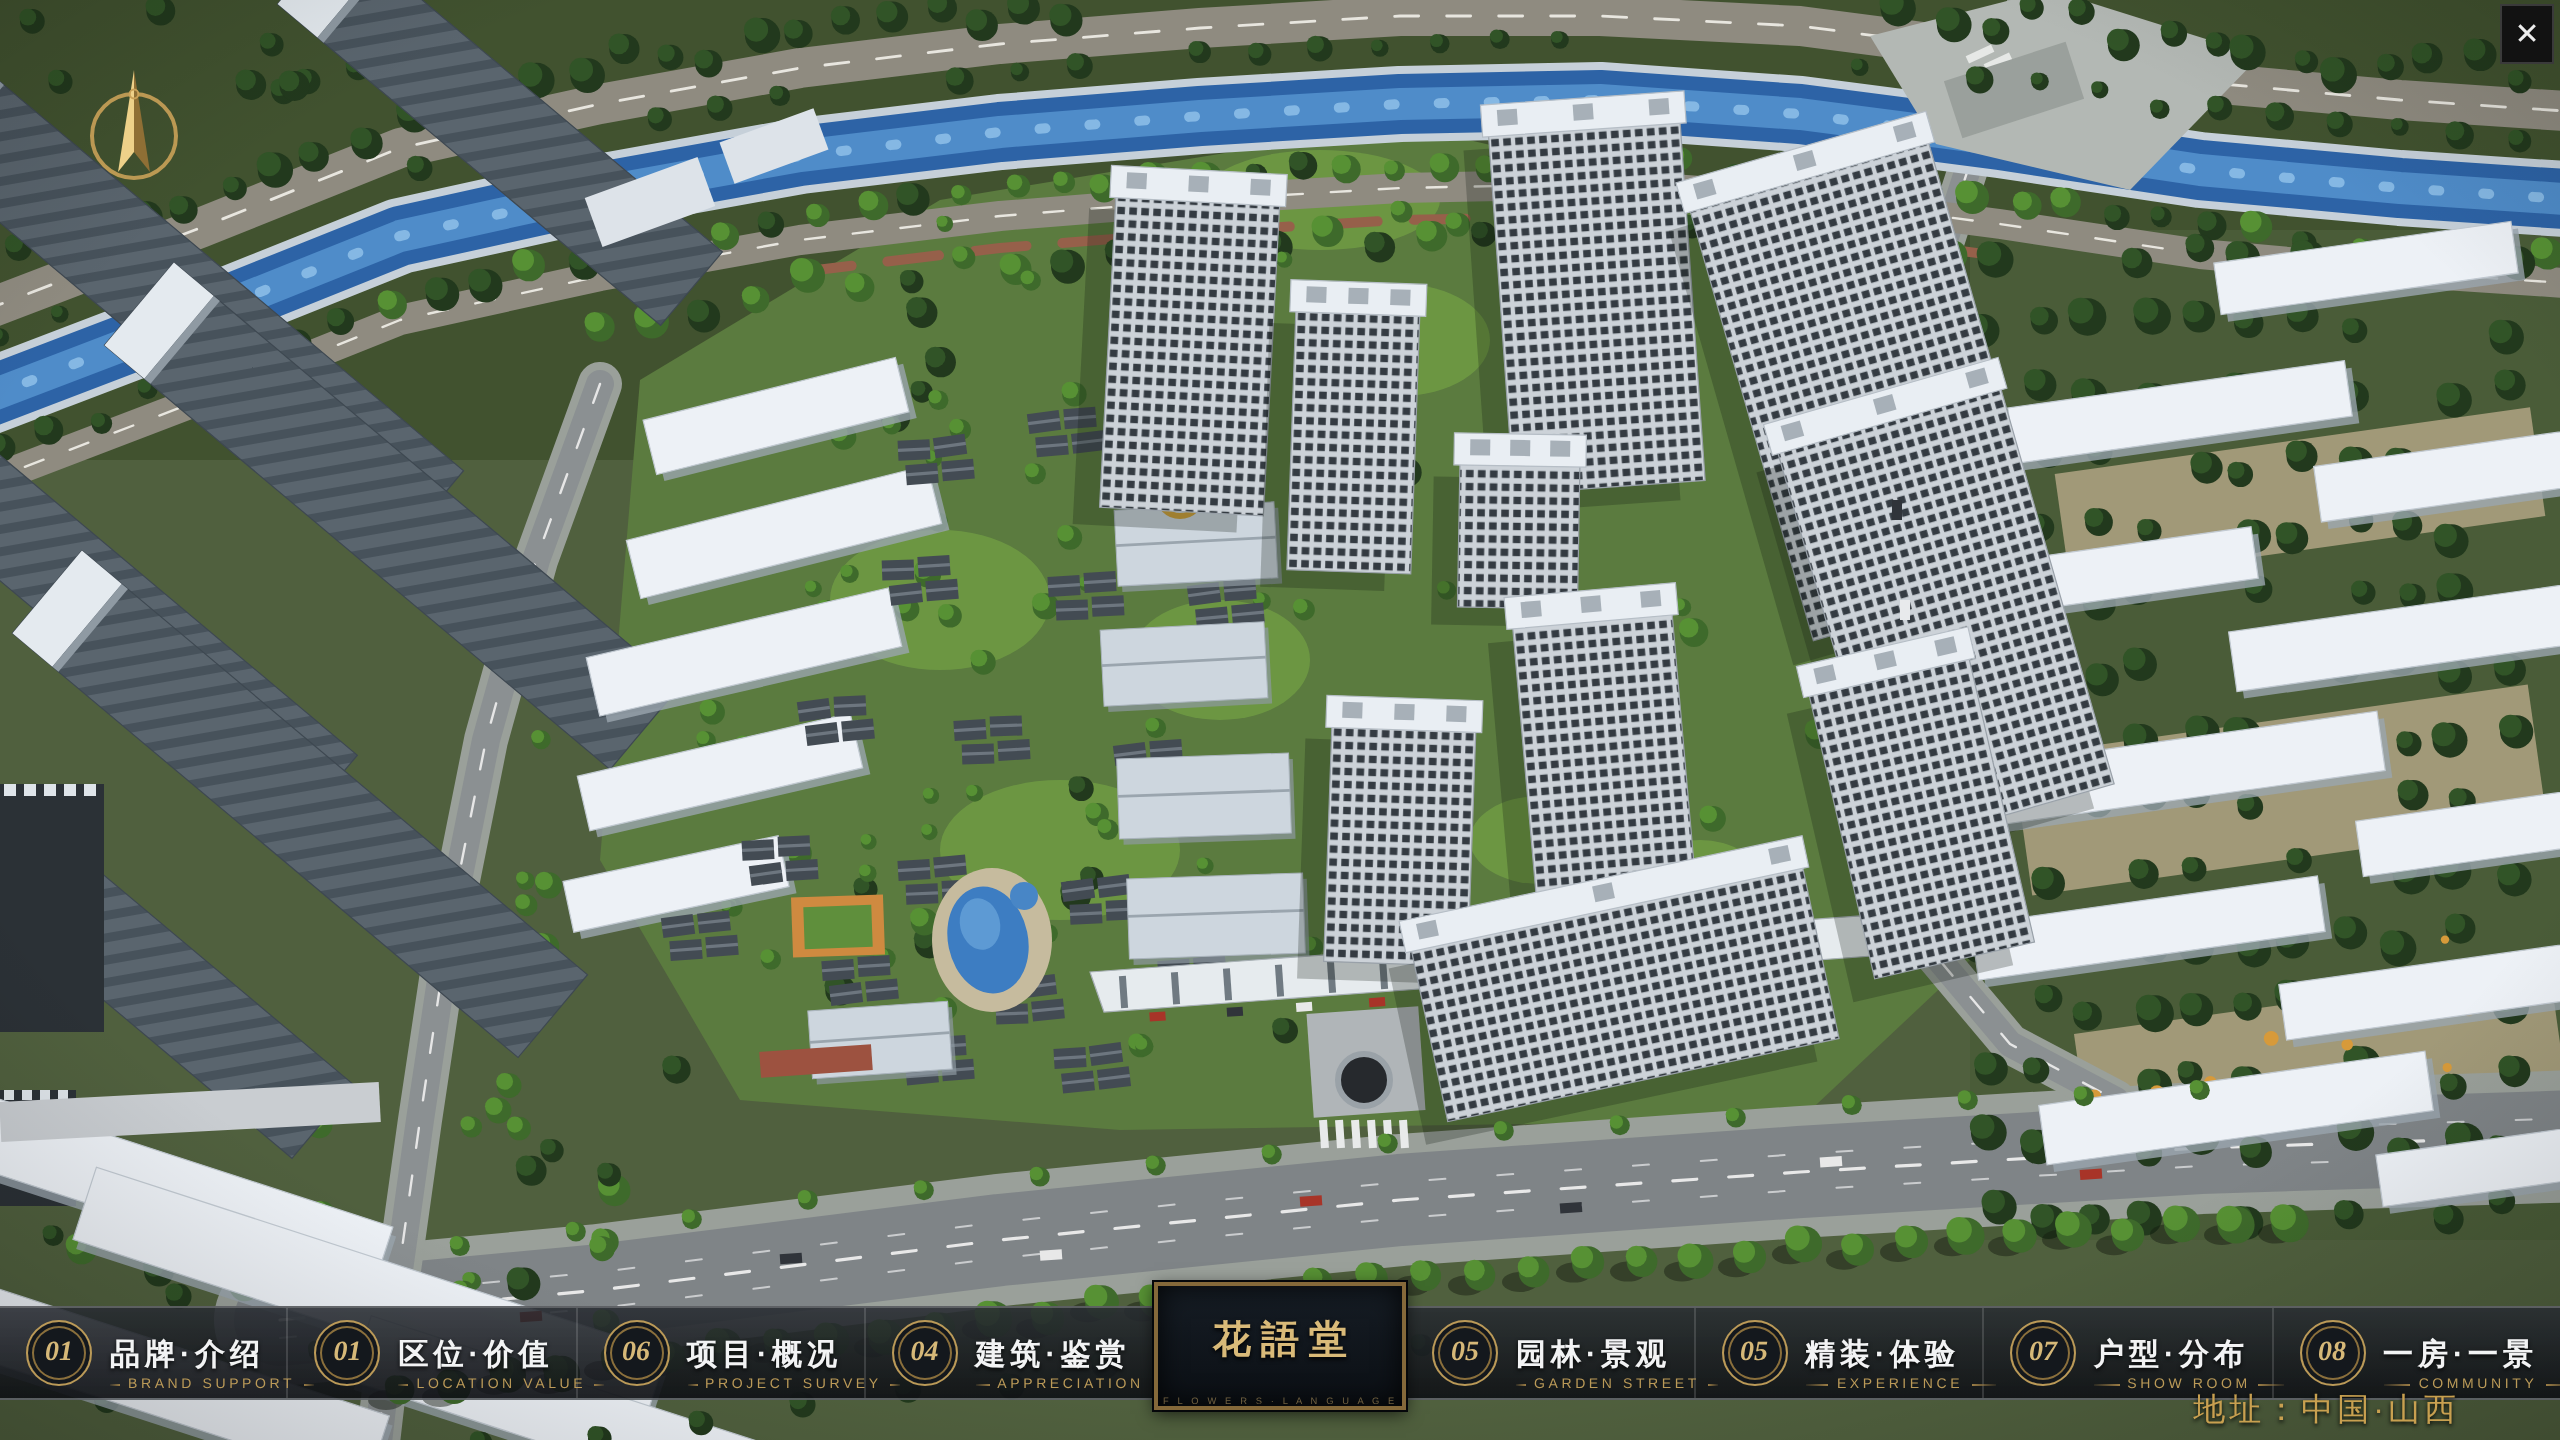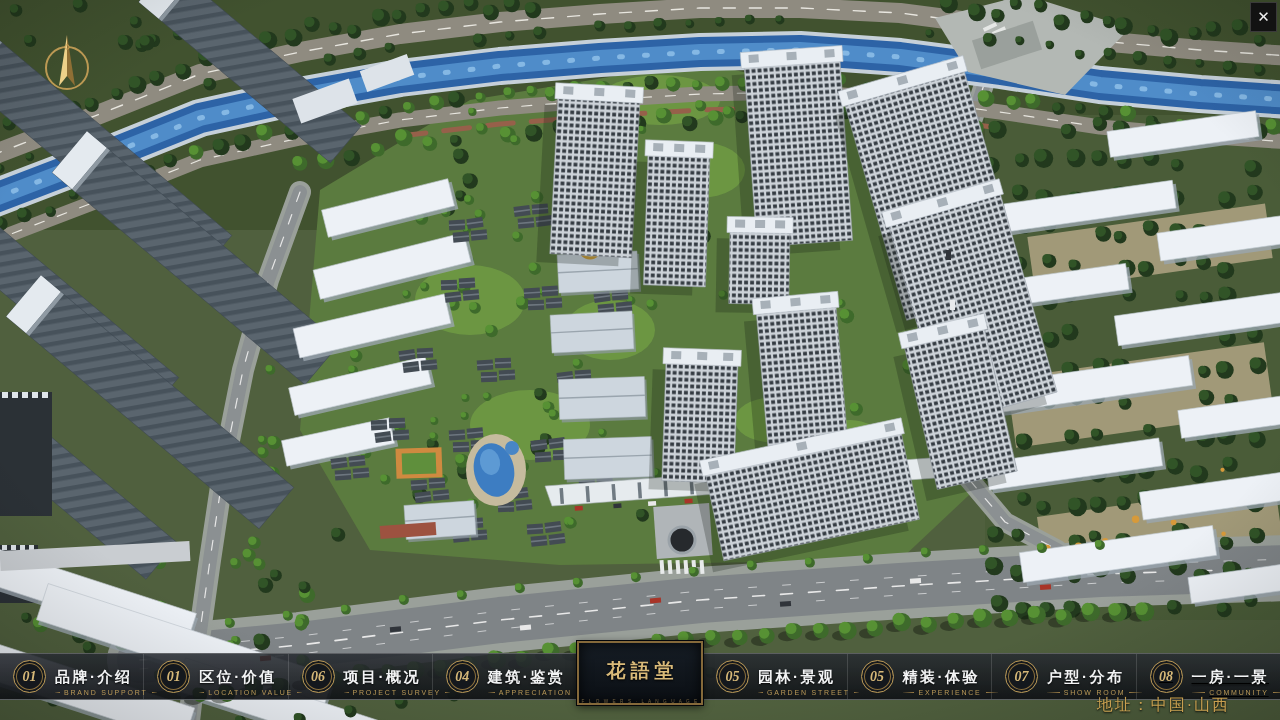--- a/index.html
+++ b/index.html
@@ -15,21 +15,21 @@
   .compass{position:absolute;left:36px;top:30px;z-index:8;}
 
   
   .navbar{position:absolute;left:0;right:0;top:653px;height:47px;display:flex;align-items:stretch;
     background:linear-gradient(180deg,rgba(40,44,50,.88),rgba(15,17,21,.92));
     border-top:1px solid rgba(225,228,232,.35);border-bottom:1px solid rgba(200,204,208,.3);
     z-index:6;box-sizing:border-box;}
   .nav-group{display:flex;flex:1;min-width:0;}
   .nav-item{flex:1;display:flex;align-items:center;gap:9px;padding:0 4px 0 13px;
     border-right:1px solid rgba(255,255,255,.14);cursor:pointer;min-width:0;}
-  .nav-group.right .nav-item:last-child{border-right:none;text-decoration:underline;}
+  .nav-group.right .nav-item:last-child{border-right:none;}
   .badge{width:33px;height:33px;border-radius:50%;border:1.5px solid #bb9a58;flex:none;
     display:flex;align-items:center;justify-content:center;
     background:radial-gradient(circle,#14181d 55%,#222931);
     box-shadow:inset 0 0 0 2px #14181d, inset 0 0 0 3px #8a6f3c;box-sizing:border-box;}
   .badge span{font:italic bold 14px "Liberation Serif","DejaVu Serif",serif;color:#d6b878;letter-spacing:0;}
   .labels{display:flex;flex-direction:column;gap:2px;min-width:95px;}
   .cn{font-size:15px;font-weight:bold;color:#f2f3f4;letter-spacing:2.5px;white-space:nowrap;
     text-shadow:0 1px 2px rgba(0,0,0,.8);margin-top:11px;}
   .en{display:flex;align-items:center;gap:4px;}
   .en i{flex:1;height:1px;min-width:5px;background:linear-gradient(90deg,rgba(156,125,69,.15),#9c7d45);}

